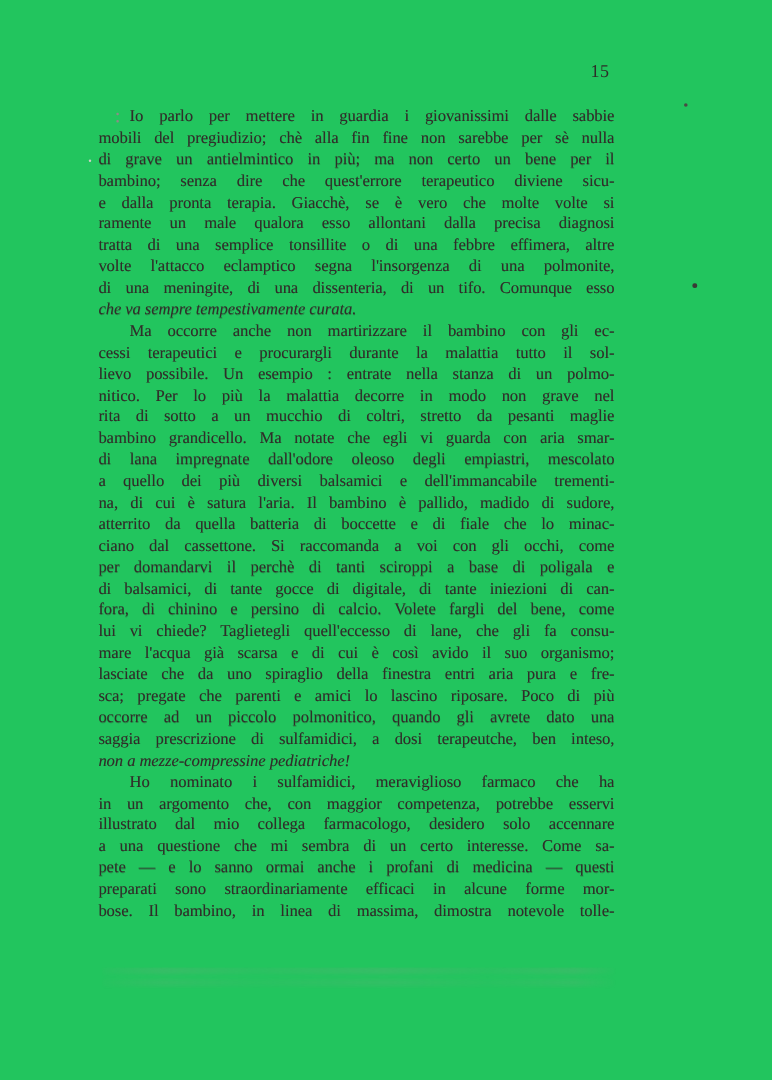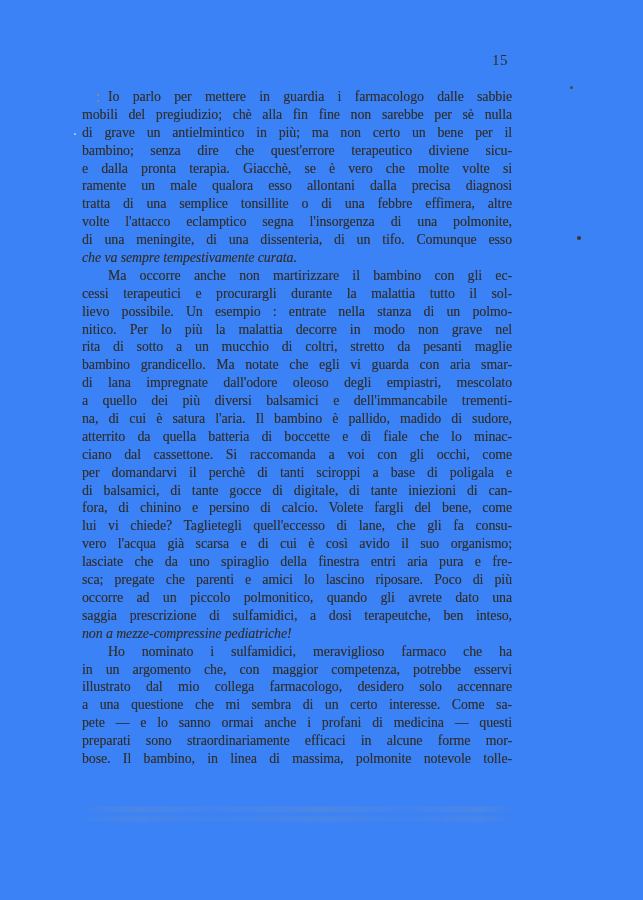--- a/index.html
+++ b/index.html
@@ -4,21 +4,21 @@
 <style>
   html, body {
     margin: 0;
     padding: 0;
     background: #ffffff;
   }
   .page {
     position: relative;
     width: 643px;
     height: 900px;
-    background: #3b82f6;
+    background: #22c55e;
     font-family: "Liberation Serif", serif;
     overflow: hidden;
   }
   .page-number {
     position: absolute;
     left: 492px;
     top: 52px;
     font-size: 15px;
     letter-spacing: 0.5px;
     color: #2e2c28;
@@ -70,21 +70,21 @@
   }
 </style>
 </head>
 <body>
 
 <div class="page">
   <div class="page-number">15</div>
 
   <div class="text-block">
       <div class="paragraph">
-        <div class="line indent">Io parlo per mettere in guardia i farmacologo dalle sabbie</div>
+        <div class="line indent">Io parlo per mettere in guardia i giovanissimi dalle sabbie</div>
         <div class="line">mobili del pregiudizio; chè alla fin fine non sarebbe per sè nulla</div>
         <div class="line">di grave un antielmintico in più; ma non certo un bene per il</div>
         <div class="line">bambino; senza dire che quest'errore terapeutico diviene sicu-</div>
         <div class="line">e dalla pronta terapia. Giacchè, se è vero che molte volte si</div>
         <div class="line">ramente un male qualora esso allontani dalla precisa diagnosi</div>
         <div class="line">tratta di una semplice tonsillite o di una febbre effimera, altre</div>
         <div class="line">volte l'attacco eclamptico segna l'insorgenza di una polmonite,</div>
         <div class="line">di una meningite, di una dissenteria, di un tifo. Comunque esso</div>
         <div class="line last">che va sempre tempestivamente curata.</div>
       </div>
@@ -97,35 +97,35 @@
         <div class="line">bambino grandicello. Ma notate che egli vi guarda con aria smar-</div>
         <div class="line">di lana impregnate dall'odore oleoso degli empiastri, mescolato</div>
         <div class="line">a quello dei più diversi balsamici e dell'immancabile trementi-</div>
         <div class="line">na, di cui è satura l'aria. Il bambino è pallido, madido di sudore,</div>
         <div class="line">atterrito da quella batteria di boccette e di fiale che lo minac-</div>
         <div class="line">ciano dal cassettone. Si raccomanda a voi con gli occhi, come</div>
         <div class="line">per domandarvi il perchè di tanti sciroppi a base di poligala e</div>
         <div class="line">di balsamici, di tante gocce di digitale, di tante iniezioni di can-</div>
         <div class="line">fora, di chinino e persino di calcio. Volete fargli del bene, come</div>
         <div class="line">lui vi chiede? Taglietegli quell'eccesso di lane, che gli fa consu-</div>
-        <div class="line">vero l'acqua già scarsa e di cui è così avido il suo organismo;</div>
+        <div class="line">mare l'acqua già scarsa e di cui è così avido il suo organismo;</div>
         <div class="line">lasciate che da uno spiraglio della finestra entri aria pura e fre-</div>
         <div class="line">sca; pregate che parenti e amici lo lascino riposare. Poco di più</div>
         <div class="line">occorre ad un piccolo polmonitico, quando gli avrete dato una</div>
         <div class="line">saggia prescrizione di sulfamidici, a dosi terapeutche, ben inteso,</div>
         <div class="line last">non a mezze-compressine pediatriche!</div>
       </div>
       <div class="paragraph">
         <div class="line indent">Ho nominato i sulfamidici, meraviglioso farmaco che ha</div>
         <div class="line">in un argomento che, con maggior competenza, potrebbe esservi</div>
         <div class="line">illustrato dal mio collega farmacologo, desidero solo accennare</div>
         <div class="line">a una questione che mi sembra di un certo interesse. Come sa-</div>
         <div class="line">pete — e lo sanno ormai anche i profani di medicina — questi</div>
         <div class="line">preparati sono straordinariamente efficaci in alcune forme mor-</div>
-        <div class="line">bose. Il bambino, in linea di massima, polmonite notevole tolle-</div>
+        <div class="line">bose. Il bambino, in linea di massima, dimostra notevole tolle-</div>
       </div>
     </div>
 
   <div class="showthrough"></div>
 <div class="speck" style="left: 570px; top: 86px; width: 3px; height: 3px; background: rgb(74, 74, 68);"></div>
     <div class="speck" style="left: 577px; top: 236px; width: 3.5px; height: 3.5px; background: rgb(58, 58, 53);"></div>
     <div class="speck" style="left: 97px; top: 94px; width: 1.6px; height: 1.6px; background: rgb(141, 141, 134);"></div>
     <div class="speck" style="left: 97px; top: 100px; width: 1.6px; height: 1.6px; background: rgb(141, 141, 134);"></div>
     <div class="speck" style="left: 74px; top: 133px; width: 2px; height: 2px; background: rgb(207, 207, 200);"></div>
   </div>

